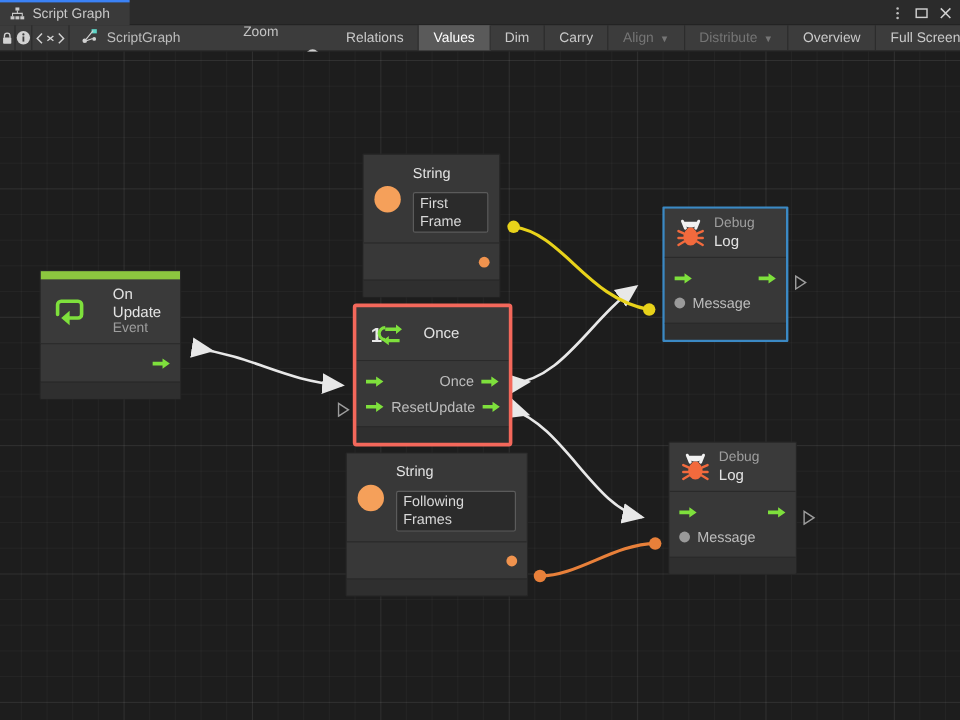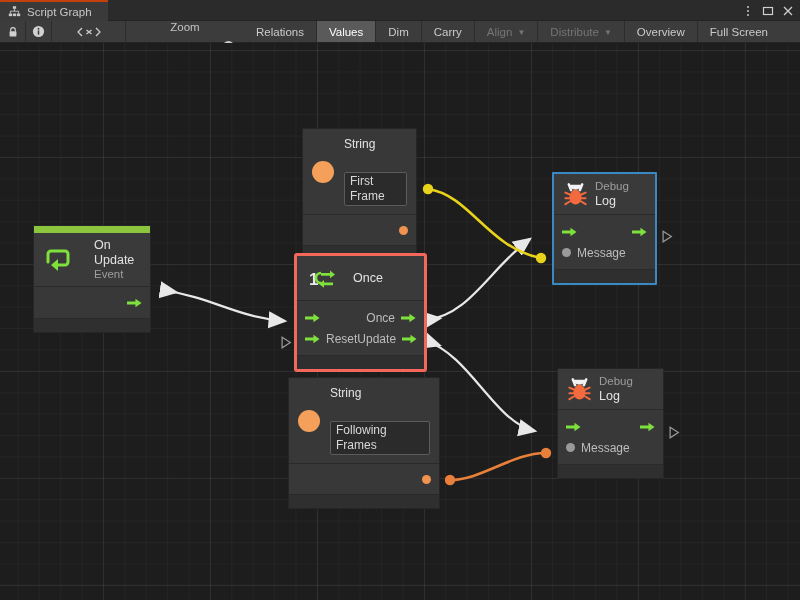--- a/index.html
+++ b/index.html
@@ -23,21 +23,21 @@
     position: absolute; left: 0; top: 0;
     width: 800px; height: 21px;
     background: #2b2b2b;
     border-bottom: 1px solid #232323;
   }
   .tab {
     position: absolute; left: 0; top: 0;
     height: 21px;
     padding: 0 16px 0 8px;
     background: #3a3a3a;
-    border-top: 2px solid #c2410c;
+    border-top: 2px solid #3b82f6;
     display: flex; align-items: center; gap: 6px;
     color: #c8c8c8; font-size: 11.5px;
   }
   .tab-icon { width: 13px; height: 13px; display:block; }
   .winctl {
     position: absolute; top: 0; height: 21px;
     display: flex; align-items: center;
     color: #b9b9b9;
   }
   .winctl-btn {
@@ -143,21 +143,21 @@
     border: 1px solid #5b5b5b;
     border-radius: 2px;
     color: #d8d8d8;
     font-size: 12px;
     padding: 1px 5px;
     min-width: 60px;
     line-height: 15px;
   }
   .str-head { display: flex; align-items: center; gap: 10px; padding: 8px 9px 8px 9px; }
   .str-circle { width: 22px; height: 22px; border-radius: 50%; background: #f5a05a; flex: 0 0 22px; }
-  .str-col { display: flex; flex-direction: column; align-items: flex-start; gap: 21px; }
+  .str-col { display: flex; flex-direction: column; align-items: flex-start; gap: 9px; }
 
   .ext-port { position: absolute; }
 </style>
 </head>
 <body>
 
 <div id="app">
 
   <div class="tabbar">
     <div class="tab">
@@ -212,20 +212,31 @@
     </div>
 
     <div class="tb-btn" style="width:74px;padding:0;">
       <svg viewBox="0 0 30 12" width="30" height="12">
         <path d="M8 2 L4 6 L8 10" fill="none" stroke="#d2d2d2" stroke-width="1.2"></path>
         <path d="M22 2 L26 6 L22 10" fill="none" stroke="#d2d2d2" stroke-width="1.2"></path>
         <path d="M12.5 4 L17.5 8 M17.5 4 L12.5 8" fill="none" stroke="#d2d2d2" stroke-width="1.2"></path>
       </svg>
     </div>
 
+    <div class="tb-label" style="gap:7px;padding-left:10px;">
+      <span>
+        <svg viewBox="0 0 16 16" width="14" height="14">
+          <rect x="9.5" y="1.5" width="5" height="4" fill="#5ed6c8"></rect>
+          <circle cx="3" cy="12.5" r="2.2" fill="#d2d2d2"></circle>
+          <circle cx="12" cy="10.8" r="1.8" fill="#d2d2d2"></circle>
+          <path d="M4.4 11 L11 2.8 M4.6 12.6 L10.6 10.4" stroke="#d2d2d2" stroke-width="1.1" fill="none"></path>
+        </svg>
+      </span>
+      <span>ScriptGraph</span>
+    </div>
 
     <div class="zoomwrap">
       <span class="zoom-text">Zoom</span>
       <span class="slider">
         <span class="slider-track"></span>
         <span class="slider-knob"></span>
       </span>
       <span class="zoom-val">1x</span>
     </div>
 

